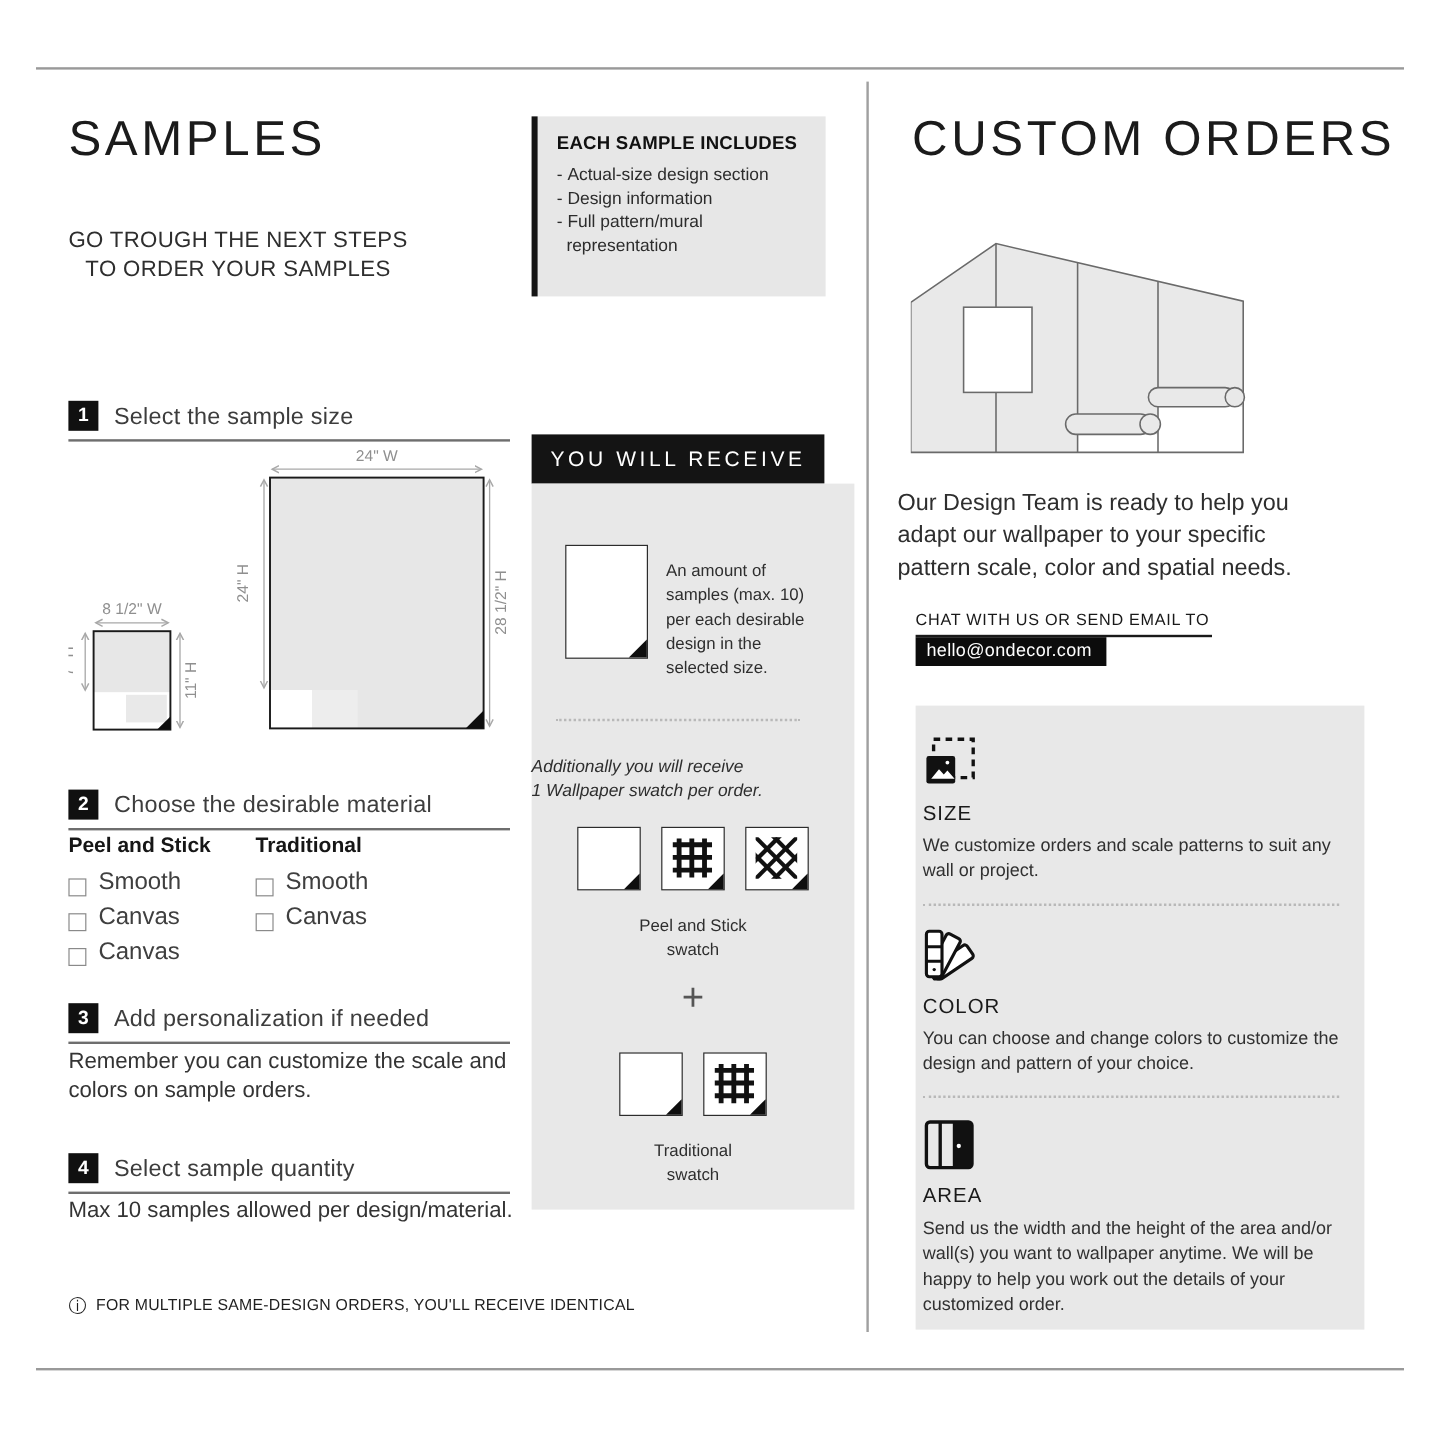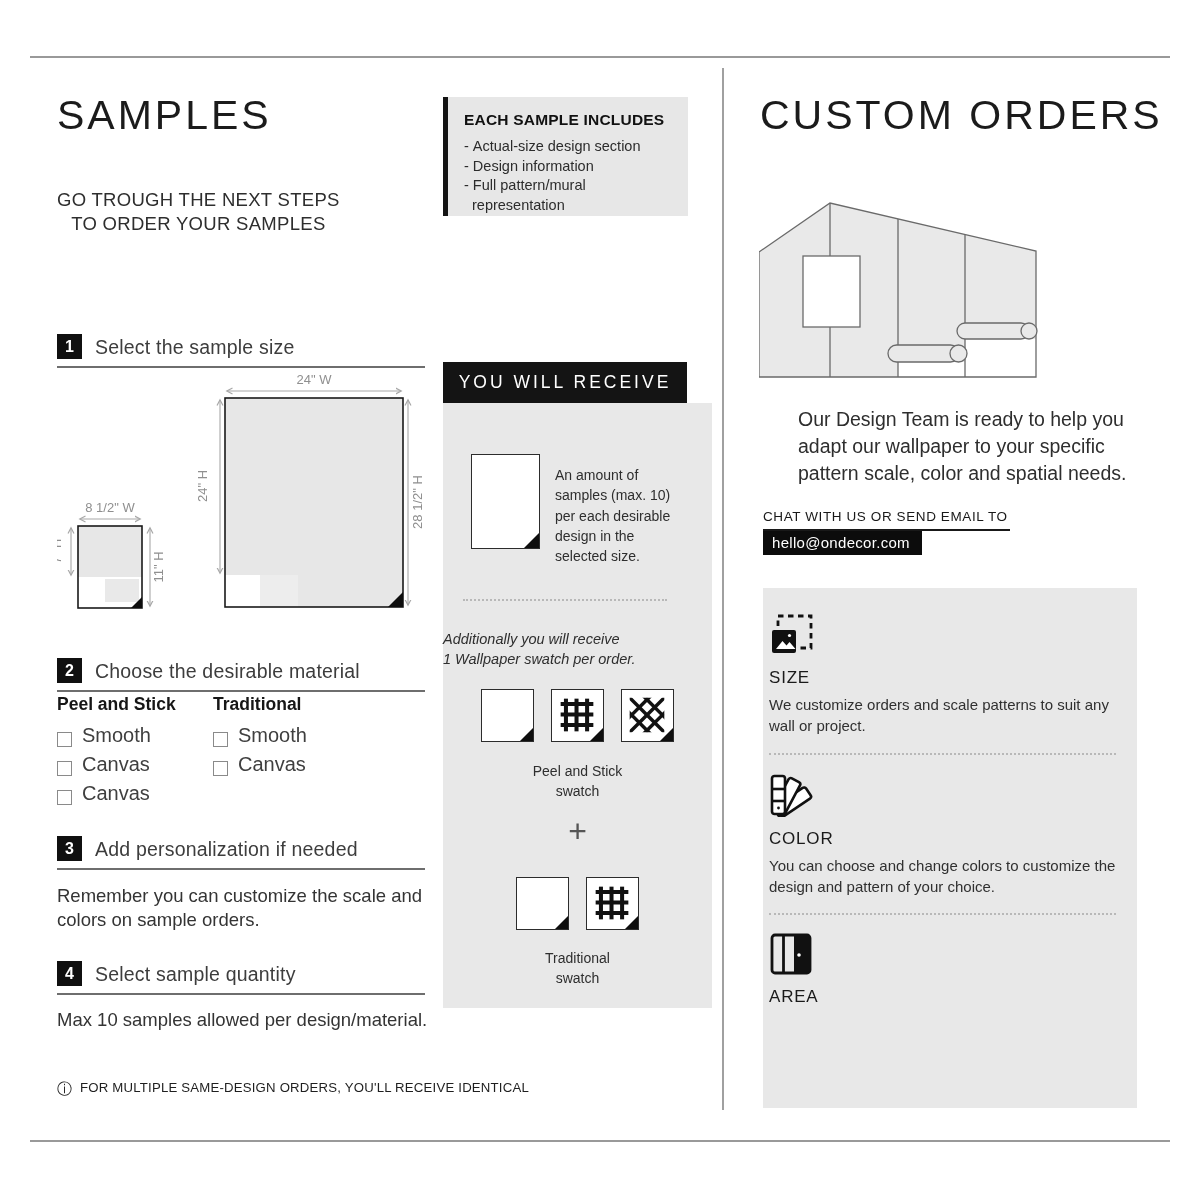--- a/index.html
+++ b/index.html
@@ -14,32 +14,32 @@
   .vrule{position:absolute;left:722px;top:68px;width:2px;height:1042px;background:#a0a0a0;}
   
   .big-title{font-size:41px;letter-spacing:3px;font-weight:400;color:#1b1b1b;white-space:nowrap;}
   
   .subtitle{font-size:18.5px;line-height:1.3;letter-spacing:.3px;color:#2e2e2e;text-align:center;}
   .step-head{position:absolute;left:57px;width:368px;display:flex;align-items:flex-start;
     border-bottom:2px solid #6e6e6e;padding-bottom:7px;}
   .step-num{width:25px;height:25px;background:#101010;color:#fff;font-size:16px;font-weight:bold;
     display:flex;align-items:center;justify-content:center;margin-right:13px;flex:0 0 25px;}
   .step-title{font-size:19.5px;color:#3d3d3d;letter-spacing:.2px;padding-top:2px;white-space:nowrap;}
-  .step-body{position:absolute;left:57px;width:380px;font-size:18.5px;line-height:1.32;color:#343434;margin-top:12px;}
+  .step-body{position:absolute;left:57px;width:380px;font-size:18.5px;line-height:1.32;color:#343434;}
   .materials{position:absolute;left:57px;top:694px;display:flex;}
   .mat-col1{width:156px;}
   .mat-title{font-size:17.5px;font-weight:bold;color:#161616;margin-bottom:9px;}
   .mat-opt{display:flex;align-items:flex-end;margin-bottom:6px;font-size:20px;color:#3f3f3f;}
   .cb{width:13px;height:13px;border:1.5px solid #8a8a8a;margin-right:10px;flex:0 0 13px;background:#fff;}
   .footnote{position:absolute;left:57px;top:1078px;display:flex;gap:8px;color:#1f1f1f;}
   .footnote .ic{font-size:15px;line-height:1.4;}
   .footnote .tx{font-size:13.2px;letter-spacing:.2px;line-height:1.5;}
   
   .includes-box{position:absolute;left:443px;top:97px;width:245px;box-sizing:border-box;
-    background:#e7e7e7;border-left:5px solid #141414;padding:14px 14px 1px 16px;}
+    background:#e7e7e7;border-left:5px solid #141414;padding:14px 14px 32px 16px;}
   .includes-title{font-size:15.5px;font-weight:bold;color:#111;letter-spacing:.2px;margin-bottom:8px;}
   .includes-item{font-size:14.5px;line-height:1.35;color:#2c2c2c;padding-left:8px;text-indent:-8px;}
   .banner{position:absolute;left:443px;top:362px;width:244px;height:41px;background:#141414;color:#fff;
     display:flex;align-items:center;justify-content:center;font-size:17.5px;letter-spacing:3px;white-space:nowrap;}
   .gray-body{position:absolute;left:443px;top:403px;width:244px;height:605px;background:#e8e8e8;padding-left:25px;}
   .page-icon{position:absolute;left:28px;top:51px;width:69px;height:95px;background:#fff;
     border:1.5px solid #2c2c2c;box-sizing:border-box;}
   .fold:after{content:"";position:absolute;right:0;bottom:0;width:0;height:0;
     border-left:15px solid transparent;border-bottom:15px solid #0e0e0e;}
   .samples-note{position:absolute;left:112px;top:62px;width:129px;font-size:14px;line-height:1.45;color:#2e2e2e;}
@@ -47,21 +47,21 @@
   .mid-dot1{position:absolute;left:20px;top:196px;width:204px;}
   .add-note{position:absolute;left:0;top:226px;width:100%;text-align:left;font-size:14.5px;line-height:1.4;color:#2e2e2e;font-style:italic;}
   .swatch-row{position:absolute;left:0;width:100%;display:flex;justify-content:center;gap:17px;}
   .swatch{width:53px;height:53px;background:#fff;border:1.5px solid #2c2c2c;box-sizing:border-box;position:relative;}
   .swatch:after{content:"";position:absolute;right:0;bottom:0;width:0;height:0;
     border-left:13px solid transparent;border-bottom:13px solid #0e0e0e;}
   .swatch svg{position:absolute;inset:0;}
   .sw-label{position:absolute;left:0;width:100%;text-align:center;font-size:14px;line-height:1.4;color:#2e2e2e;}
   .plus{position:absolute;left:0;top:412px;width:100%;text-align:center;font-size:32px;font-weight:200;color:#555;line-height:1;}
   
-  .intro{position:absolute;left:798px;top:406px;width:372px;font-size:19.5px;line-height:1.38;color:#2e2e2e;}
+  .intro{position:absolute;left:748px;top:406px;width:372px;font-size:19.5px;line-height:1.38;color:#2e2e2e;}
   .chat-label{position:absolute;left:763px;top:509px;display:inline-block;font-size:13.5px;letter-spacing:.6px;
     color:#191919;border-bottom:2px solid #191919;padding-bottom:5px;padding-right:2px;}
   .email-badge{position:absolute;left:763px;top:531px;background:#0c0c0c;color:#fff;font-size:15px;
     padding:3px 12px 4px 9px;letter-spacing:.3px;}
   .features-box{position:absolute;left:763px;top:588px;width:374px;height:520px;box-sizing:border-box;
     background:#e8e8e8;padding:24px 21px 0 6px;}
   .feat-icon{display:block;margin-bottom:12px;}
   .feat-title{font-size:17px;letter-spacing:.8px;color:#1a1a1a;margin-bottom:6px;}
   .feat-body{font-size:15px;line-height:1.42;color:#303030;}
   .feat-div{margin:16px 0 18px 0;}
@@ -319,15 +319,16 @@
   <div class="dotted feat-div"></div>
 
   <div>
     <svg class="feat-icon" width="44" height="42" viewBox="0 0 44 42">
       <rect x="3" y="2" width="38" height="38" rx="3" fill="none" stroke="#111" stroke-width="2.8"></rect>
       <line x1="14.5" y1="2" x2="14.5" y2="40" stroke="#111" stroke-width="2.8"></line>
       <path d="M25 2 h12 a4 4 0 0 1 4 4 v30 a4 4 0 0 1 -4 4 h-12 z" fill="#111"></path>
       <circle cx="30" cy="22" r="1.8" fill="#fff"></circle>
     </svg>
     <div class="feat-title">AREA</div>
+    <div class="feat-body">Send us the width and the height of the area and/or wall(s) you want to wallpaper anytime. We will be happy to help you work out the details of your customized order.</div>
   </div>
 
 </div>
 
 </body></html>

